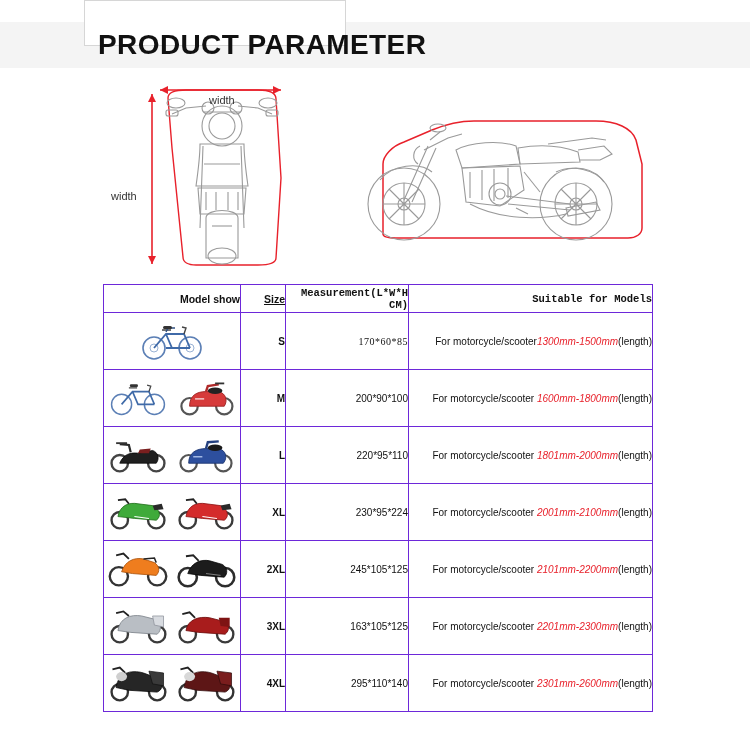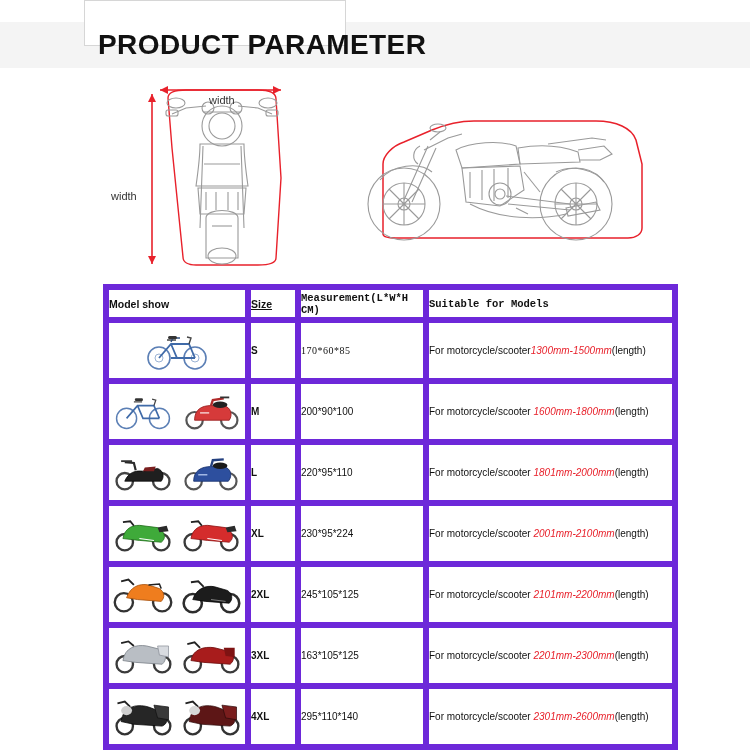--- a/index.html
+++ b/index.html
@@ -75,24 +75,24 @@
     left: 103px;
     top: 284px;
     width: 545px;
   }
   table.spec {
     border-collapse: collapse;
     width: 545px;
     table-layout: fixed;
   }
   table.spec th, table.spec td {
-    border: 6px solid #6d28d9;
+    border: 1px solid #6d28d9;
     font-size: 10px;
     color: #111;
-    text-align: left;
+    text-align: right;
     vertical-align: middle;
     padding: 0;
   }
   table.spec thead th {
     height: 27px;
     font-weight: bold;
     font-size: 10.5px;
   }
   table.spec tbody tr {
     height: 57px;

